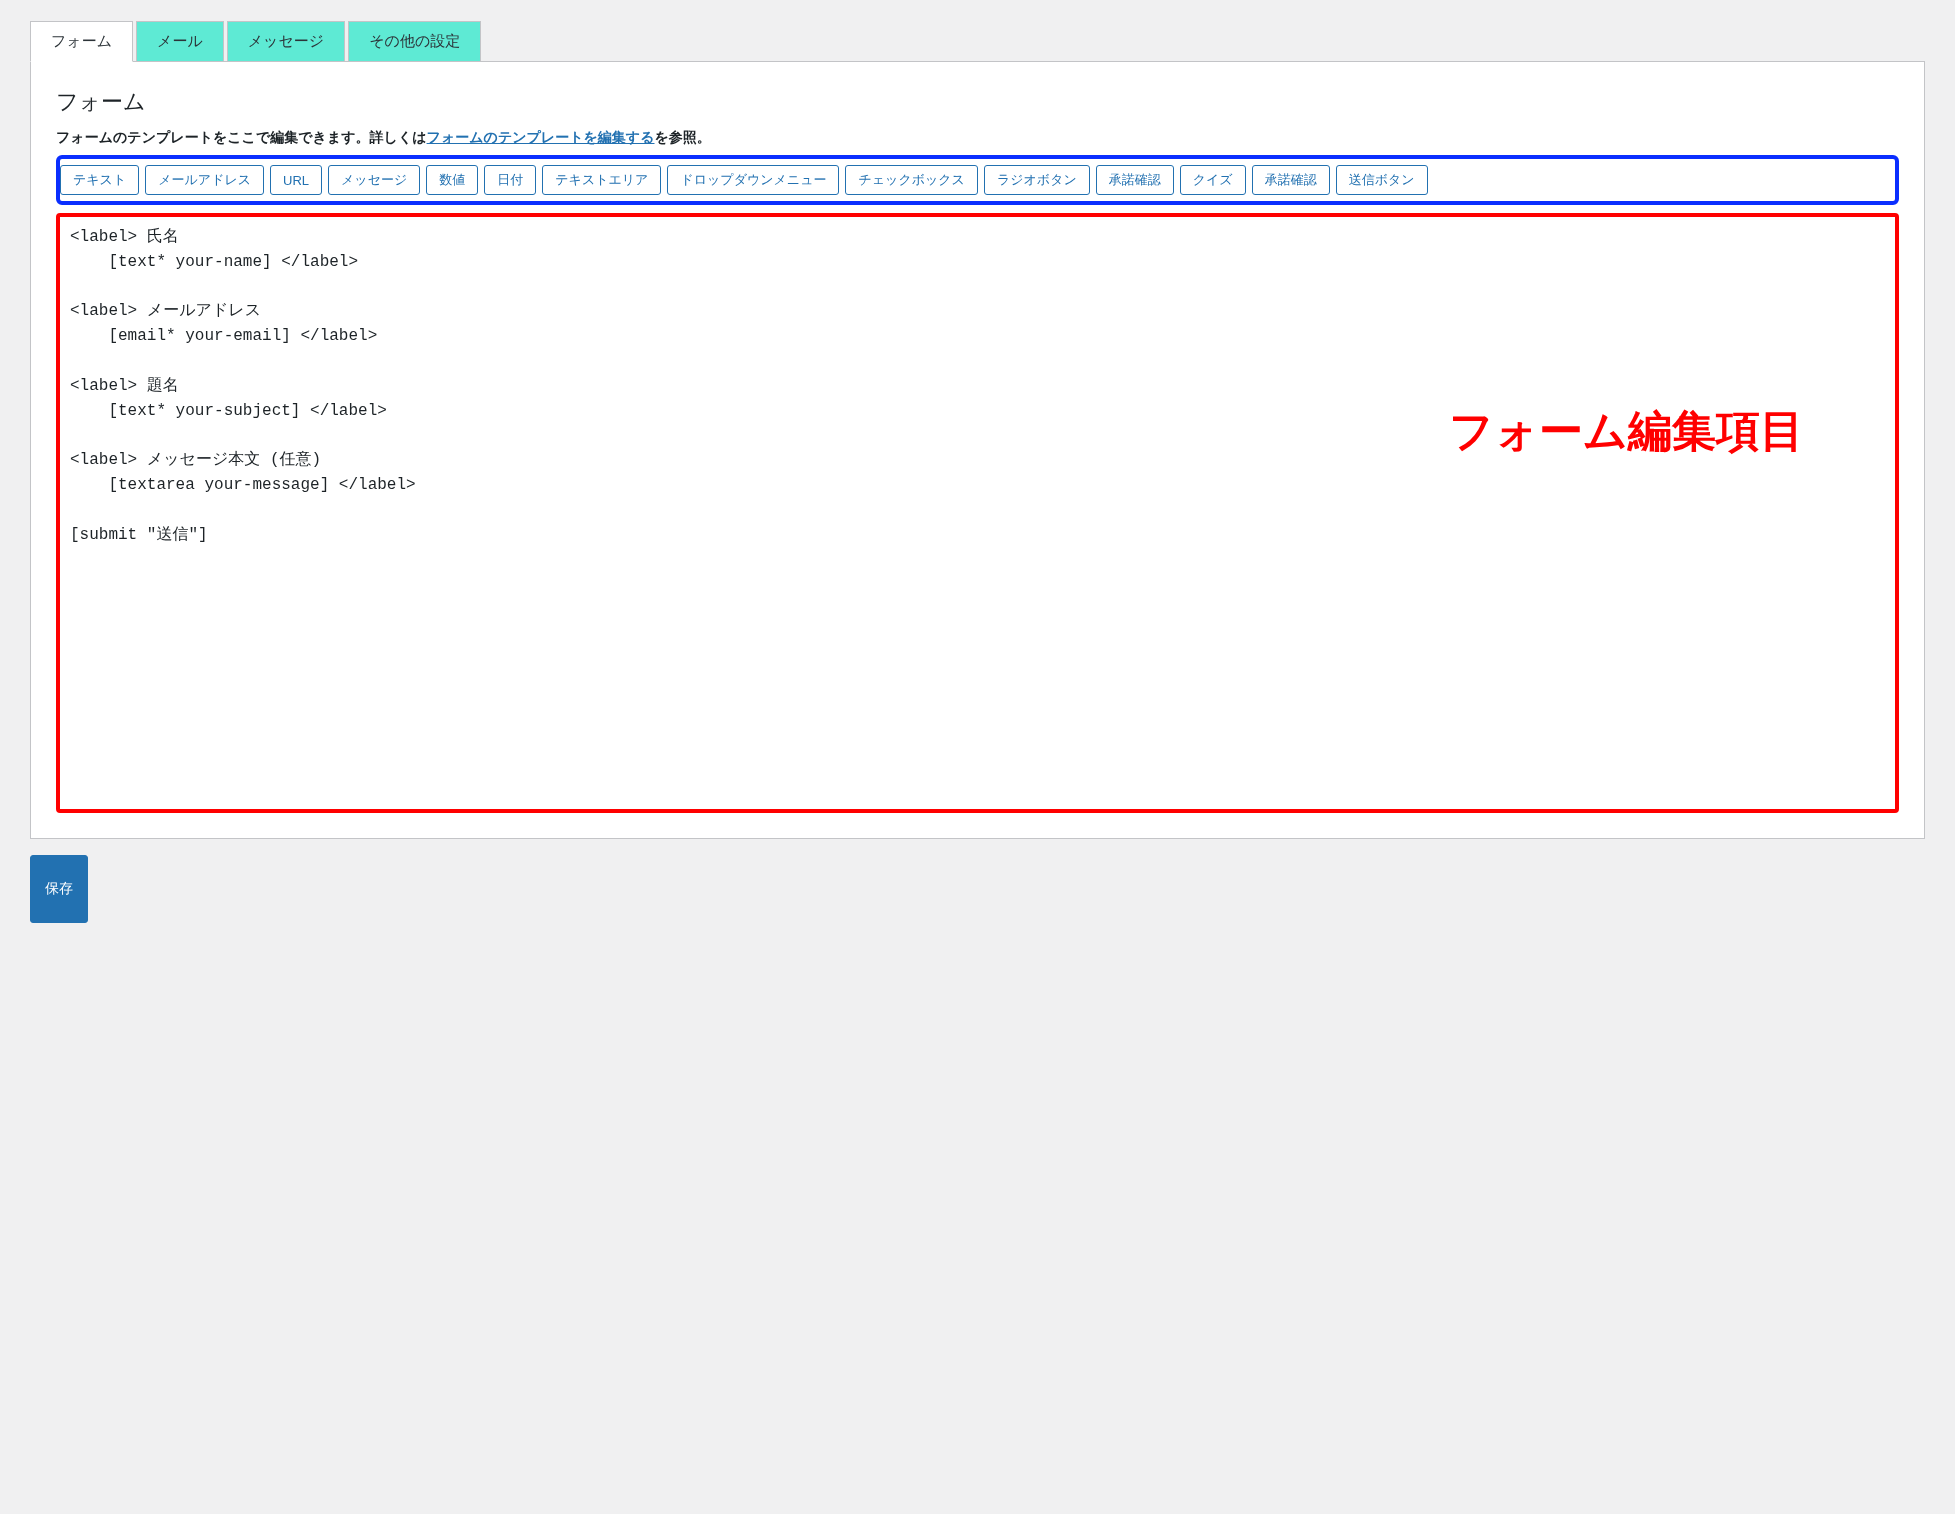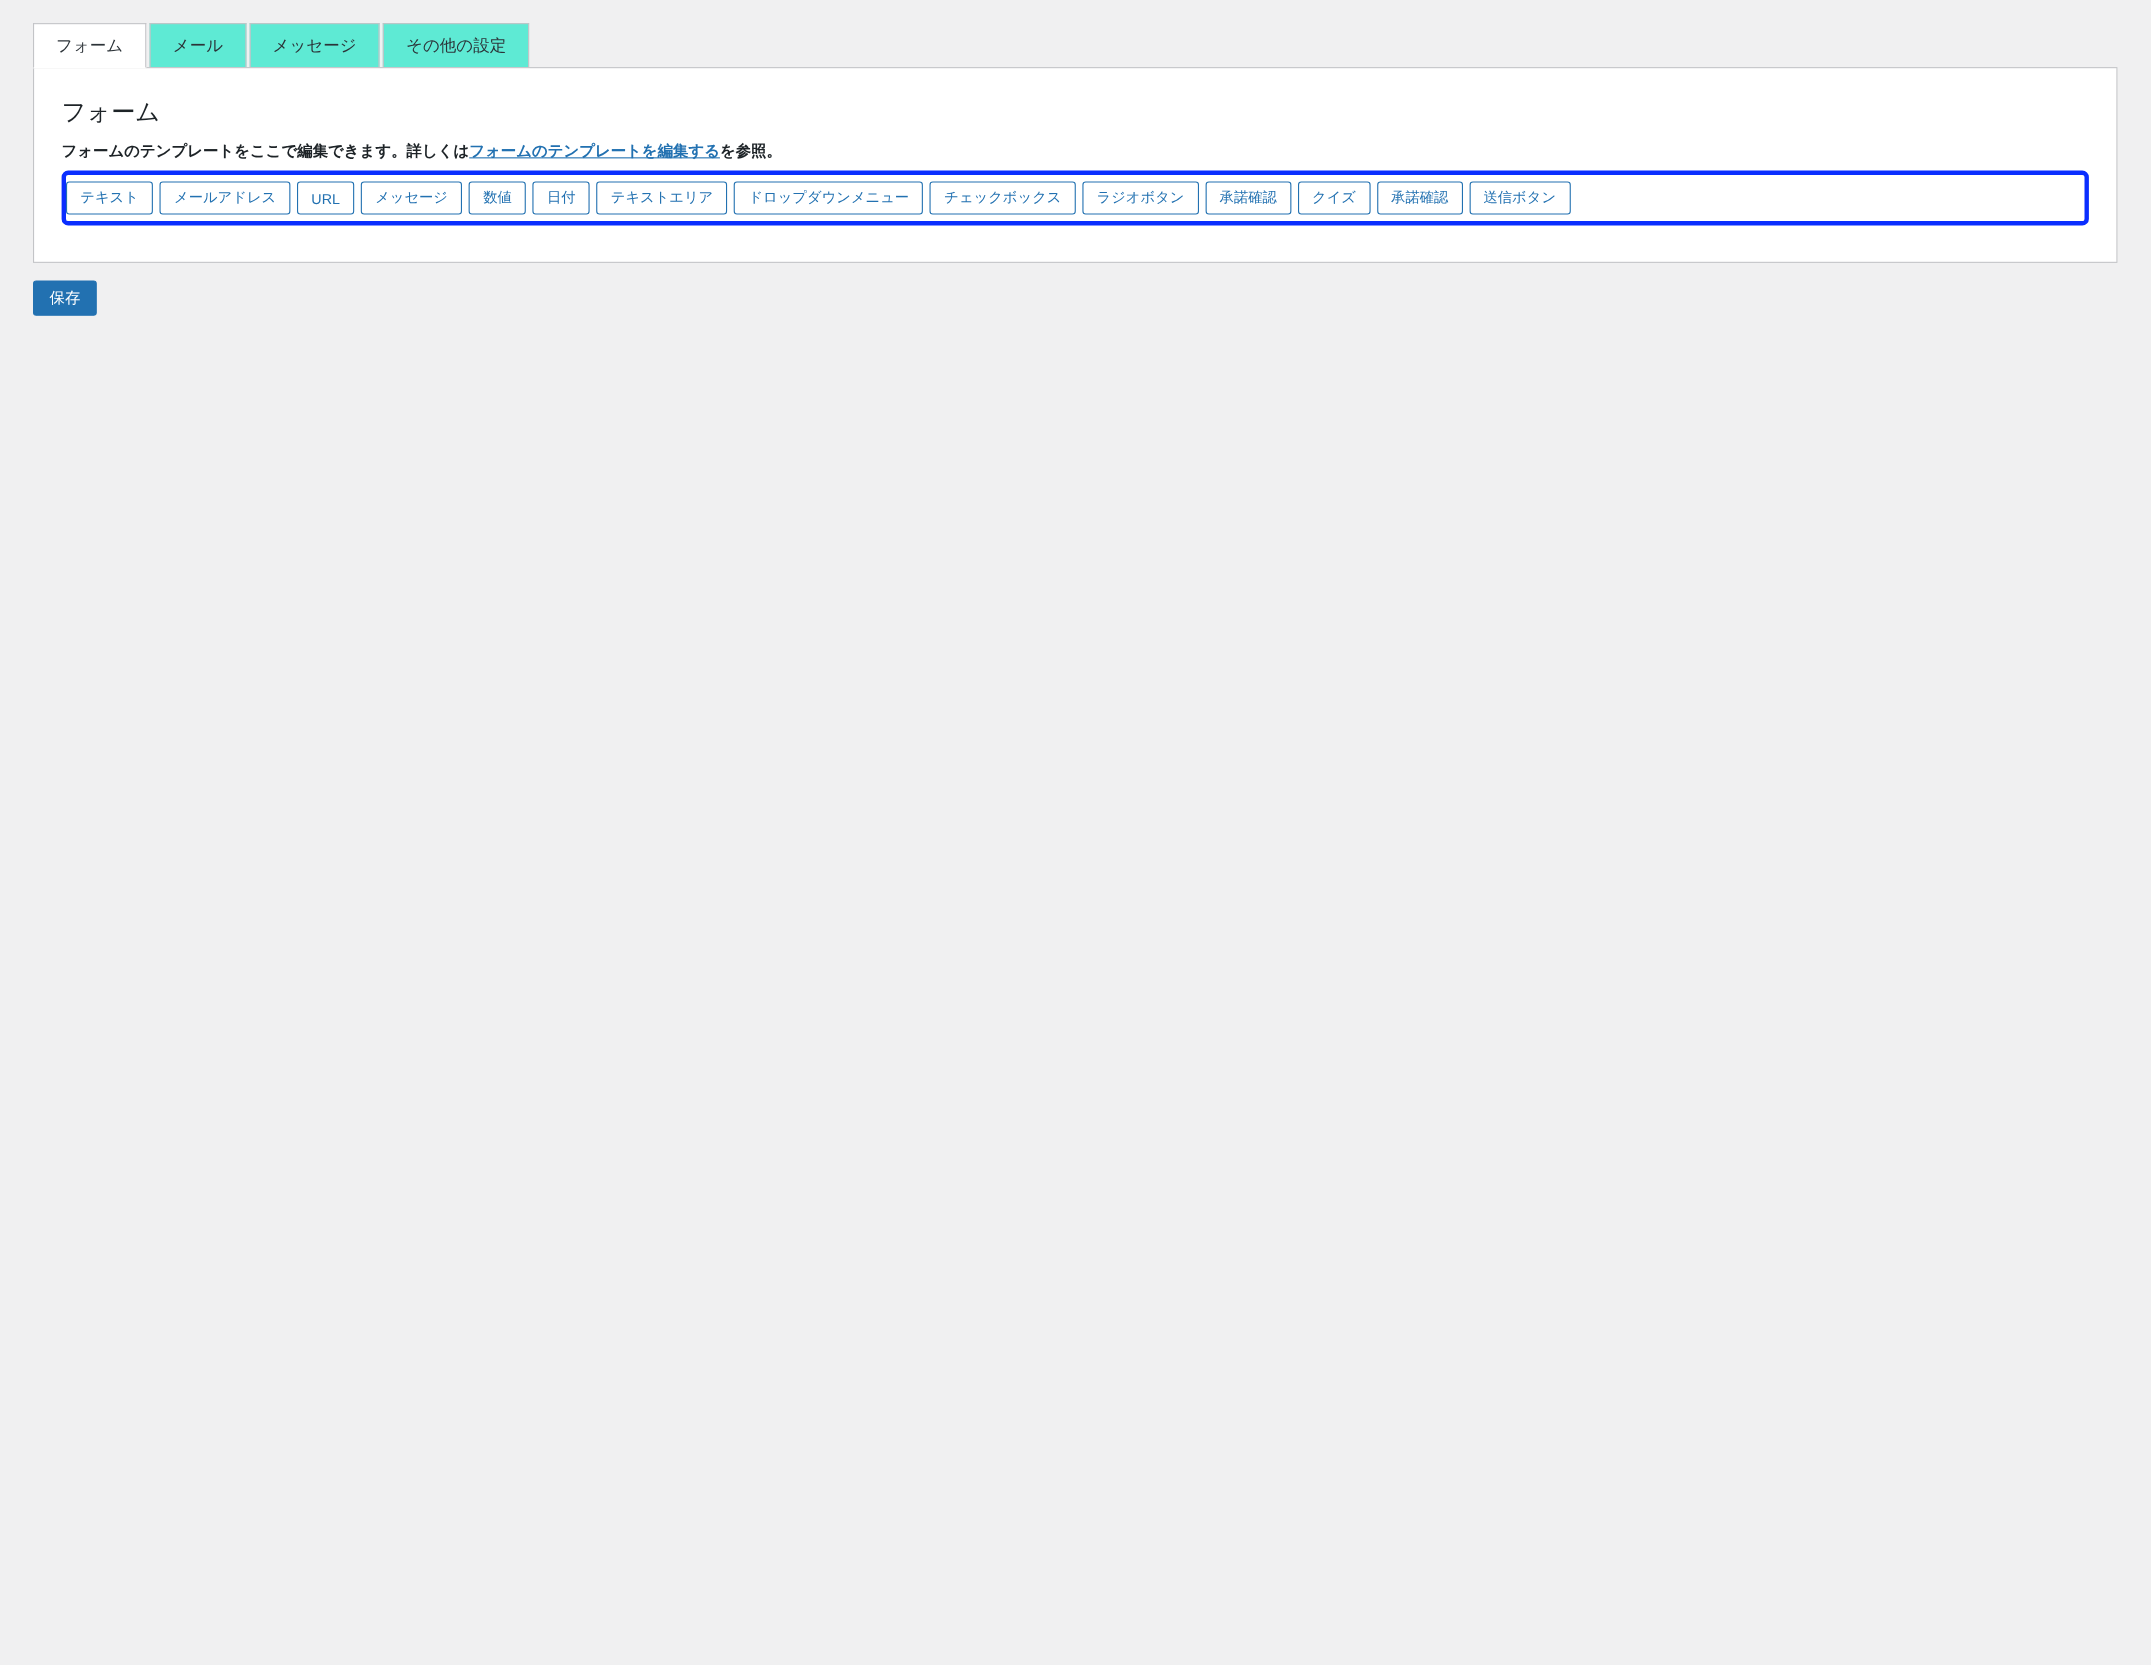--- a/index.html
+++ b/index.html
@@ -89,21 +89,21 @@
       white-space: pre-wrap;
       overflow: auto;
       color: #1d2327;
       background: #ffffff;
     }
     .save-button {
       margin-top: 16px;
       background: #2271b1;
       color: #ffffff;
       border: 1px solid #2271b1;
-      padding: 6px 14px;
+      padding: 24px 14px;
       font-size: 14px;
       border-radius: 3px;
       cursor: pointer;
     }
     .annotation-blue {
       position: absolute;
       top: 62px;
       right: 30px;
       font-size: 44px;
       font-weight: 700;
@@ -154,20 +154,33 @@
       <button class="tag-button">テキストエリア</button>
       <button class="tag-button">ドロップダウンメニュー</button>
       <button class="tag-button">チェックボックス</button>
       <button class="tag-button">ラジオボタン</button>
       <button class="tag-button">承諾確認</button>
       <button class="tag-button">クイズ</button>
       <button class="tag-button">承諾確認</button>
       <button class="tag-button">送信ボタン</button>
     </div>
 
+    <div class="form-editor">&lt;label&gt; 氏名
+    [text* your-name] &lt;/label&gt;
+
+&lt;label&gt; メールアドレス
+    [email* your-email] &lt;/label&gt;
+
+&lt;label&gt; 題名
+    [text* your-subject] &lt;/label&gt;
+
+&lt;label&gt; メッセージ本文 (任意)
+    [textarea your-message] &lt;/label&gt;
+
+[submit "送信"]</div>
 
     <div class="annotation-red">フォーム編集項目</div>
 
   </div>
 
   <button class="save-button">保存</button>
 
 </div>
 
 </body></html>

